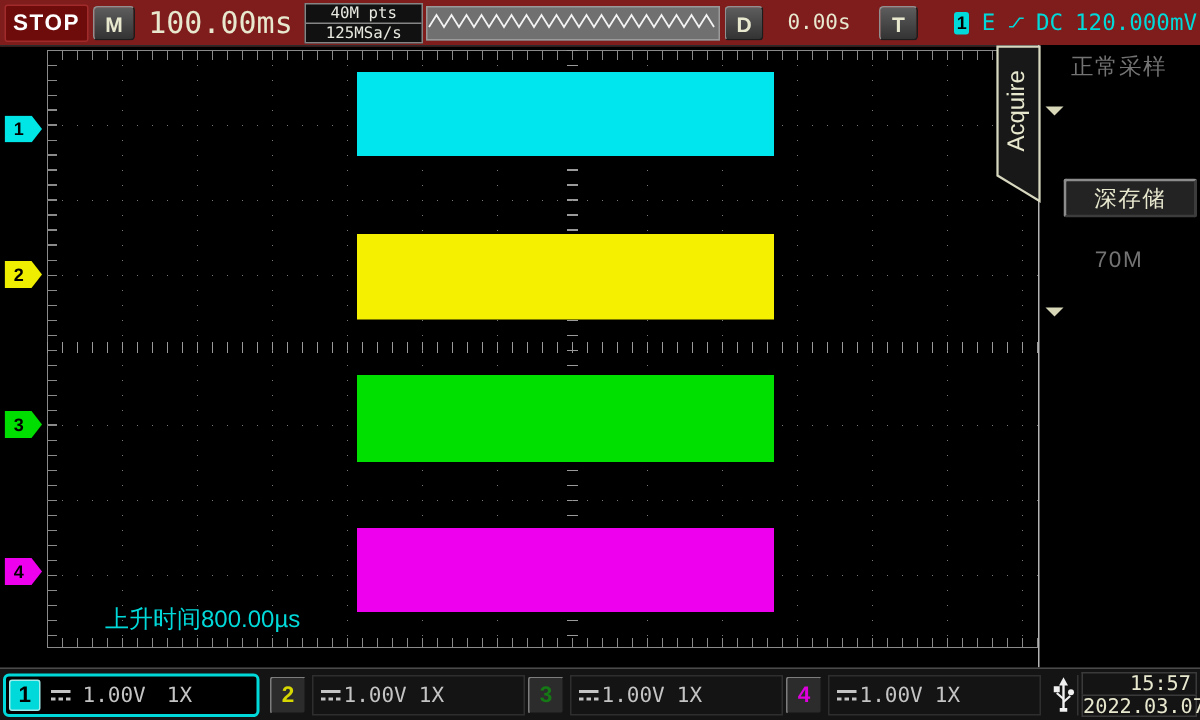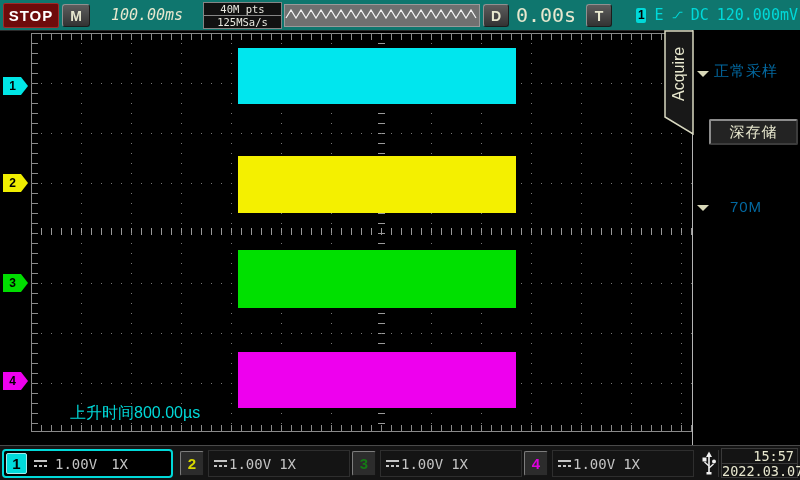--- a/index.html
+++ b/index.html
@@ -4,35 +4,35 @@
 <style>
   html,body{margin:0;padding:0;background:#222;}
   #screen{
     position:relative;width:800px;height:480px;background:#000;overflow:hidden;
     font-family:"Liberation Sans",sans-serif;
   }
   .mono{font-family:"DejaVu Sans Mono",monospace;}
   .cream{color:#e8e8cf;}
 
   
-  #topbar{position:absolute;left:0;top:0;width:800px;height:30px;background:#0f766e;border-bottom:1px solid #2a2a2a;}
+  #topbar{position:absolute;left:0;top:0;width:800px;height:30px;background:#7f1d1d;border-bottom:1px solid #2a2a2a;}
   .tb-seg{position:absolute;display:flex;align-items:center;justify-content:center;}
   #stop-btn{left:3px;top:3px;width:54px;height:23px;background:#6e0b0b;border:1px solid #a12a2a;border-radius:2px;
     color:#fff;font-weight:bold;font-size:15px;letter-spacing:1px;}
   .sq-btn{background:linear-gradient(#5d5d5d,#333);border:1px solid;border-color:#909090 #1c1c1c #1c1c1c #909090;
     border-radius:3px;color:#e8e8cf;font-weight:bold;font-size:14px;}
   #m-btn{left:62px;top:4px;width:26px;height:21px;}
   #d-btn{left:483px;top:4px;width:24px;height:21px;}
   #t-btn{left:586px;top:4px;width:24px;height:21px;}
-  #timebase{left:92px;top:4px;width:110px;height:22px;font-size:15px;font-style:italic;}
+  #timebase{left:92px;top:4px;width:110px;height:22px;font-size:20px;}
   #membox{left:203px;top:2px;width:77px;height:25px;display:block;border:1px solid #858585;background:#111;}
   #membox .row{height:12px;line-height:12px;text-align:center;font-size:10.5px;color:#e8e8e0;}
   #membox .row:first-child{border-bottom:1px solid #858585;}
   #preview{left:284px;top:4px;width:194px;height:21px;background:#707070;border:1px solid #9a9a9a;display:block;}
-  #delay{left:509px;top:4px;width:74px;height:22px;font-size:20px;}
+  #delay{left:509px;top:4px;width:74px;height:22px;font-size:14px;}
   #trigbox{left:614px;top:4px;width:184px;height:22px;justify-content:flex-start;gap:8px;padding-left:22px;box-sizing:border-box;}
   #trig-ch-badge{width:15px;height:15px;background:#00d9d9;color:#000;border-radius:2px;
     display:flex;align-items:center;justify-content:center;font-weight:bold;font-size:12px;}
   #trigbox .t-txt{font-size:15px;color:#00d9d9;}
 
   
   #grat{position:absolute;left:31px;top:33px;}
   .wave-block{position:absolute;}
   .ch-marker{position:absolute;left:3px;width:25px;height:18px;color:#000;font-weight:bold;font-size:12px;
     display:flex;align-items:center;justify-content:center;padding-right:6px;box-sizing:border-box;
@@ -42,21 +42,21 @@
   
   #menu-panel{position:absolute;left:692px;top:30px;width:108px;height:415px;background:#000;border-left:1px solid #b4b4b4;box-sizing:border-box;}
   #acq-tab-shape{position:absolute;left:664px;top:30px;}
   #acq-tab-label{position:absolute;left:664px;top:33px;width:29px;height:82px;display:flex;align-items:center;justify-content:center;
     writing-mode:vertical-rl;transform:rotate(180deg);color:#e8e8cf;font-size:16px;}
   .menu-group{position:absolute;width:104px;}
   #menu-group-0{left:694px;top:35px;}
   #menu-group-1{left:694px;top:119px;}
   .menu-header{height:30px;background:#232323;border:2px solid;border-color:#8c8c8c #3c3c3c #3c3c3c #8c8c8c;border-radius:2px;
     display:flex;align-items:center;justify-content:center;color:#e8e8cf;font-size:15px;letter-spacing:1px;box-sizing:border-box;}
-  .menu-value{position:relative;height:46px;display:flex;align-items:flex-end;justify-content:center;color:#0369a1;font-size:15px;letter-spacing:1px;}
+  .menu-value{position:relative;height:46px;display:flex;align-items:flex-start;justify-content:center;color:#737373;font-size:15px;letter-spacing:1px;}
   #menu-group-1 .menu-header{height:26px;margin-left:15px;}
   #menu-group-1 .menu-value{height:50px;margin-top:20px;}
   .dd-tri{position:absolute;left:3px;bottom:4px;width:0;height:0;
     border-left:6px solid transparent;border-right:6px solid transparent;border-top:6px solid #d8d8b8;}
 
   
   #bottombar{position:absolute;left:0;top:445px;width:800px;height:35px;background:#141414;border-top:1px solid #4a4a4a;box-sizing:border-box;}
   .ch-group{position:absolute;top:3px;height:29px;display:flex;align-items:center;}
   #ch-group-0{left:2px;width:171px;border:2px solid #00d9d9;border-radius:4px;background:#000;box-sizing:border-box;}
   #ch-group-1{left:180px;width:170px;}

